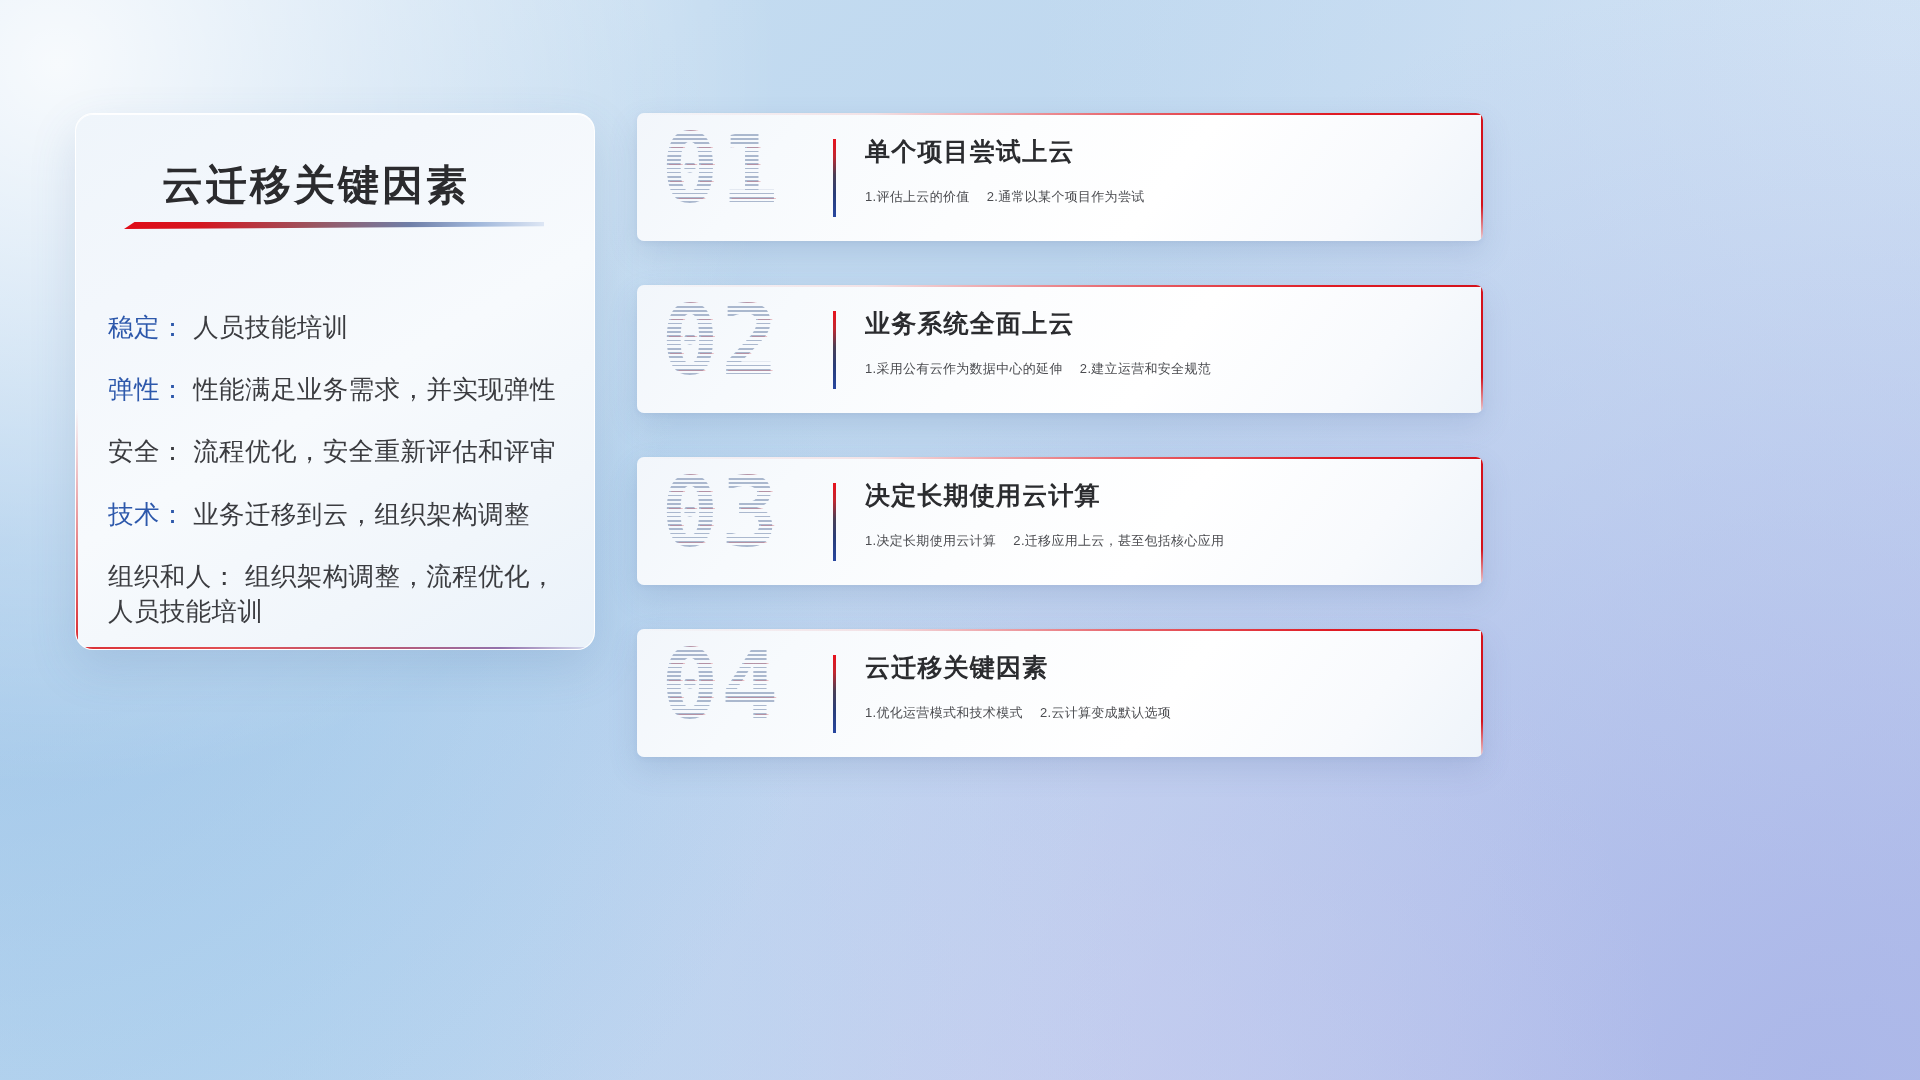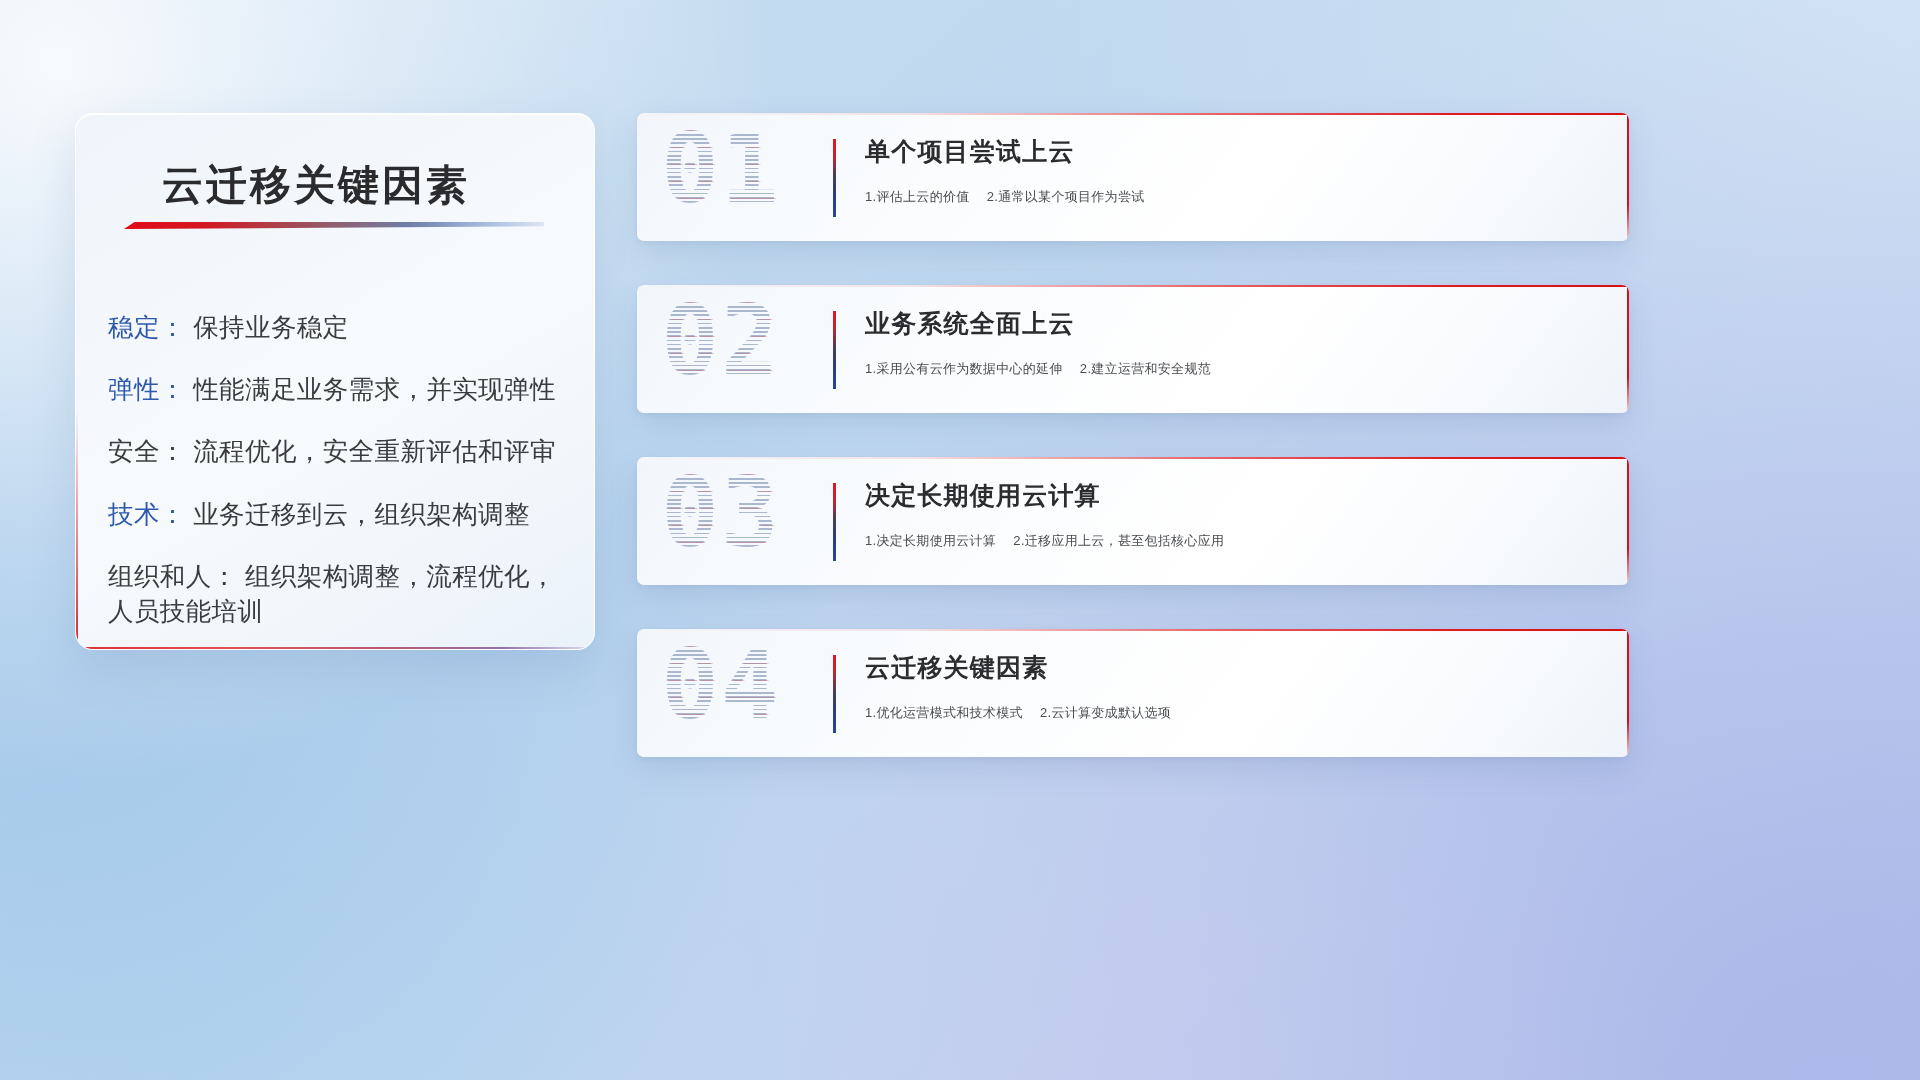--- a/index.html
+++ b/index.html
@@ -50,21 +50,21 @@
   .lc-item{
     font-size:25.5px; color:#3b3c40; line-height:1.38;
     margin-bottom:27px; letter-spacing:0.4px; white-space:nowrap;
   }
   .lc-item.wrap{ white-space:normal; }
   .lc-key{ color:#2d58ab;text-align:center; }
   .lc-key.plain{ color:#3b3c40; }
 
   
   .rcard{
-    position:absolute; left:637px; width:992px; height:128px;
+    position:absolute; left:637px; width:846px; height:128px;
     border-radius:7px;
     background:linear-gradient(128deg,#f2f6fb 0%,#f7fafd 18%,#fcfdfe 42%,#ffffff 62%,#f8fafd 84%,#eef4fa 100%);
     box-shadow:0 12px 30px rgba(78,108,158,0.16), 0 2px 5px rgba(78,108,158,0.08);
     overflow:hidden;
   }
   .rcard::before{
     content:""; position:absolute; left:0; right:0; top:0; height:2px;
     background:linear-gradient(90deg,rgba(232,240,248,0) 0%,rgba(236,200,205,.5) 28%,#e7636a 58%,#e01b24 82%,#d4111b 100%);
   }
   .rcard::after{
@@ -113,21 +113,21 @@
 </style>
 </head>
 <body>
 
 <div class="stage">
 
   <div class="left-card">
     <div class="lc-title">云迁移关键因素</div>
     <div class="lc-rule"></div>
     <div class="lc-list">
-        <div class="lc-item"><span class="lc-key">稳定：</span> <span>保持业务稳定</span></div>
+        <div class="lc-item"><span class="lc-key">稳定：</span> <span>人员技能培训</span></div>
         <div class="lc-item"><span class="lc-key">弹性：</span> <span>性能满足业务需求，并实现弹性</span></div>
         <div class="lc-item"><span class="lc-key plain">安全：</span> <span>流程优化，安全重新评估和评审</span></div>
         <div class="lc-item"><span class="lc-key">技术：</span> <span>业务迁移到云，组织架构调整</span></div>
         <div class="lc-item wrap"><span class="lc-key plain">组织和人：</span> <span>组织架构调整，流程优化，人员技能培训</span></div>
       </div>
   </div>
 
   <div id="stage-cards">
       <div class="rcard" style="top: 113px;">
         <div class="rc-num">

